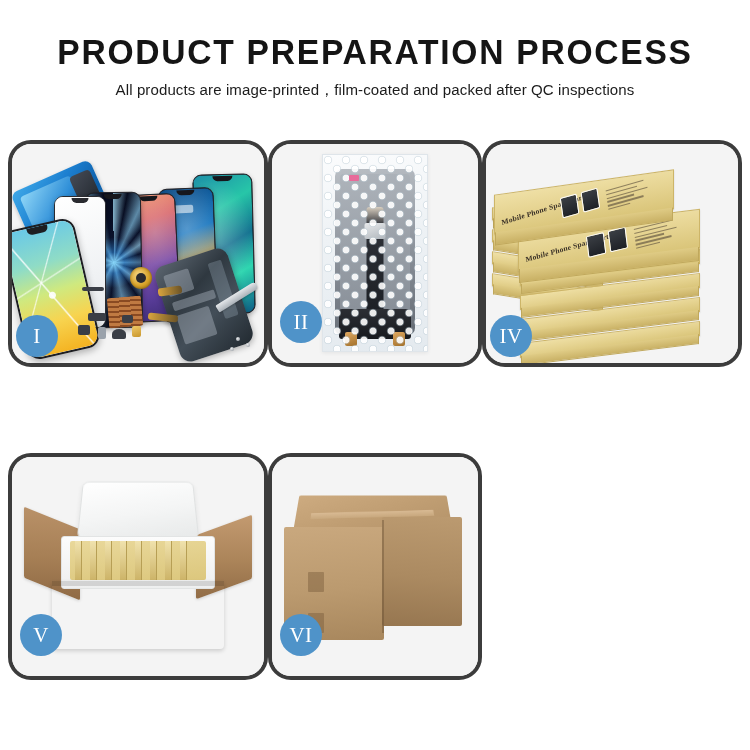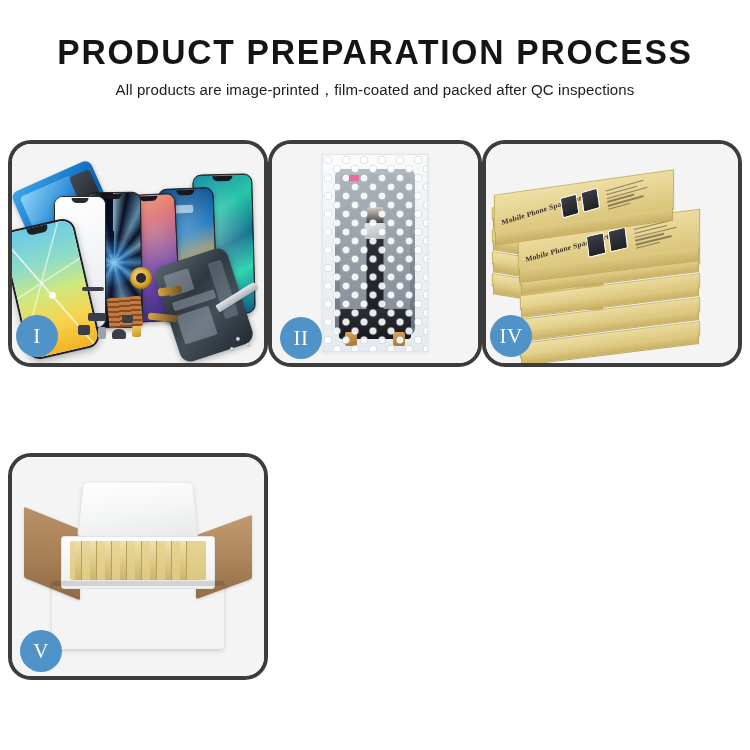--- a/index.html
+++ b/index.html
@@ -69,21 +69,21 @@
     border-radius: 50%;
     background: #4f93c9;
     color: #ffffff;
     font-family: "Liberation Serif", serif;
     font-size: 21px;
     line-height: 42px;
     text-align: center;
     letter-spacing: 0.5px;
     z-index: 6;
   }
-  .p2 .badge, .p3 .badge, .p5 .badge, .p6 .badge { left: 8px; bottom: 4px; }
+  .p2 .badge, .p3 .badge, .p5 .badge, .p6 .badge { left: 8px; bottom: 20px; }
   .p1 .badge { left: 4px; bottom: 6px; }
   .p4 .badge { left: 4px; bottom: 6px; }
   .scr {
     position: absolute;
     border-radius: 9px;
     border: 1.6px solid #23242a;
     background: #101018;
     overflow: hidden;
     box-shadow: 0 2px 5px rgba(0,0,0,.30);
   }
@@ -682,14 +682,30 @@
             <span class="slab" style="left:70%"></span>
             <span class="slab" style="left:81%"></span>
           </div>
         </div>
         <div class="v-carton-front"></div>
       </div>
     </div>
     <div class="badge">V</div>
   </div>
 
+  <div class="step-panel p6">
+    <div class="panel-clip">
+      <div class="c6">
+        <div class="c6-top">
+          <span class="tape"></span>
+        </div>
+        <div class="c6-left">
+          <span class="c6-tab t1"></span>
+          <span class="c6-tab t2"></span>
+        </div>
+        <div class="c6-right"></div>
+        <div class="c6-seam"></div>
+      </div>
+    </div>
+    <div class="badge">VI</div>
+  </div>
 
 </div>
 
 </body></html>

